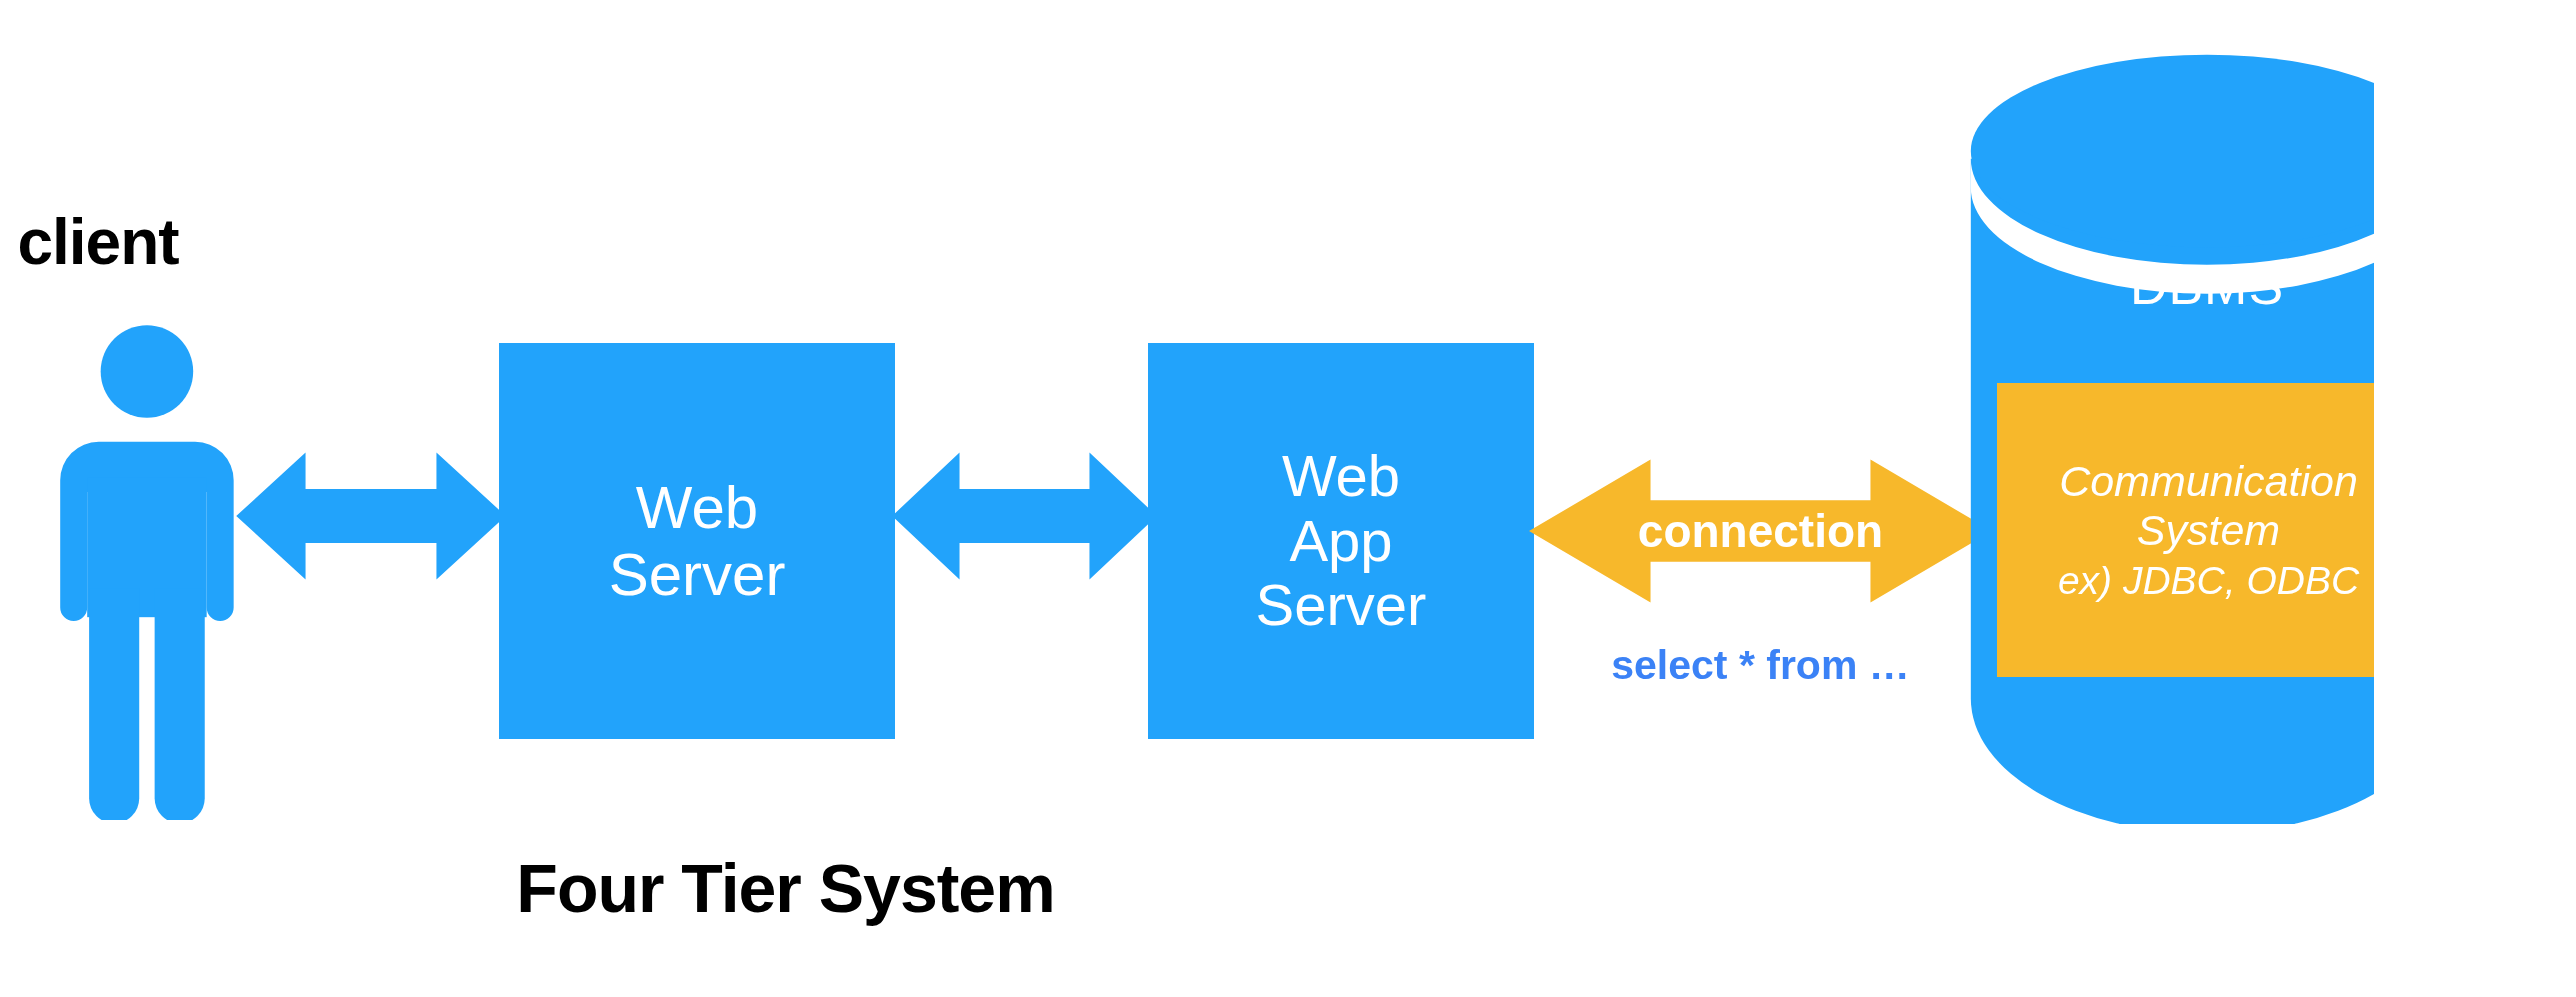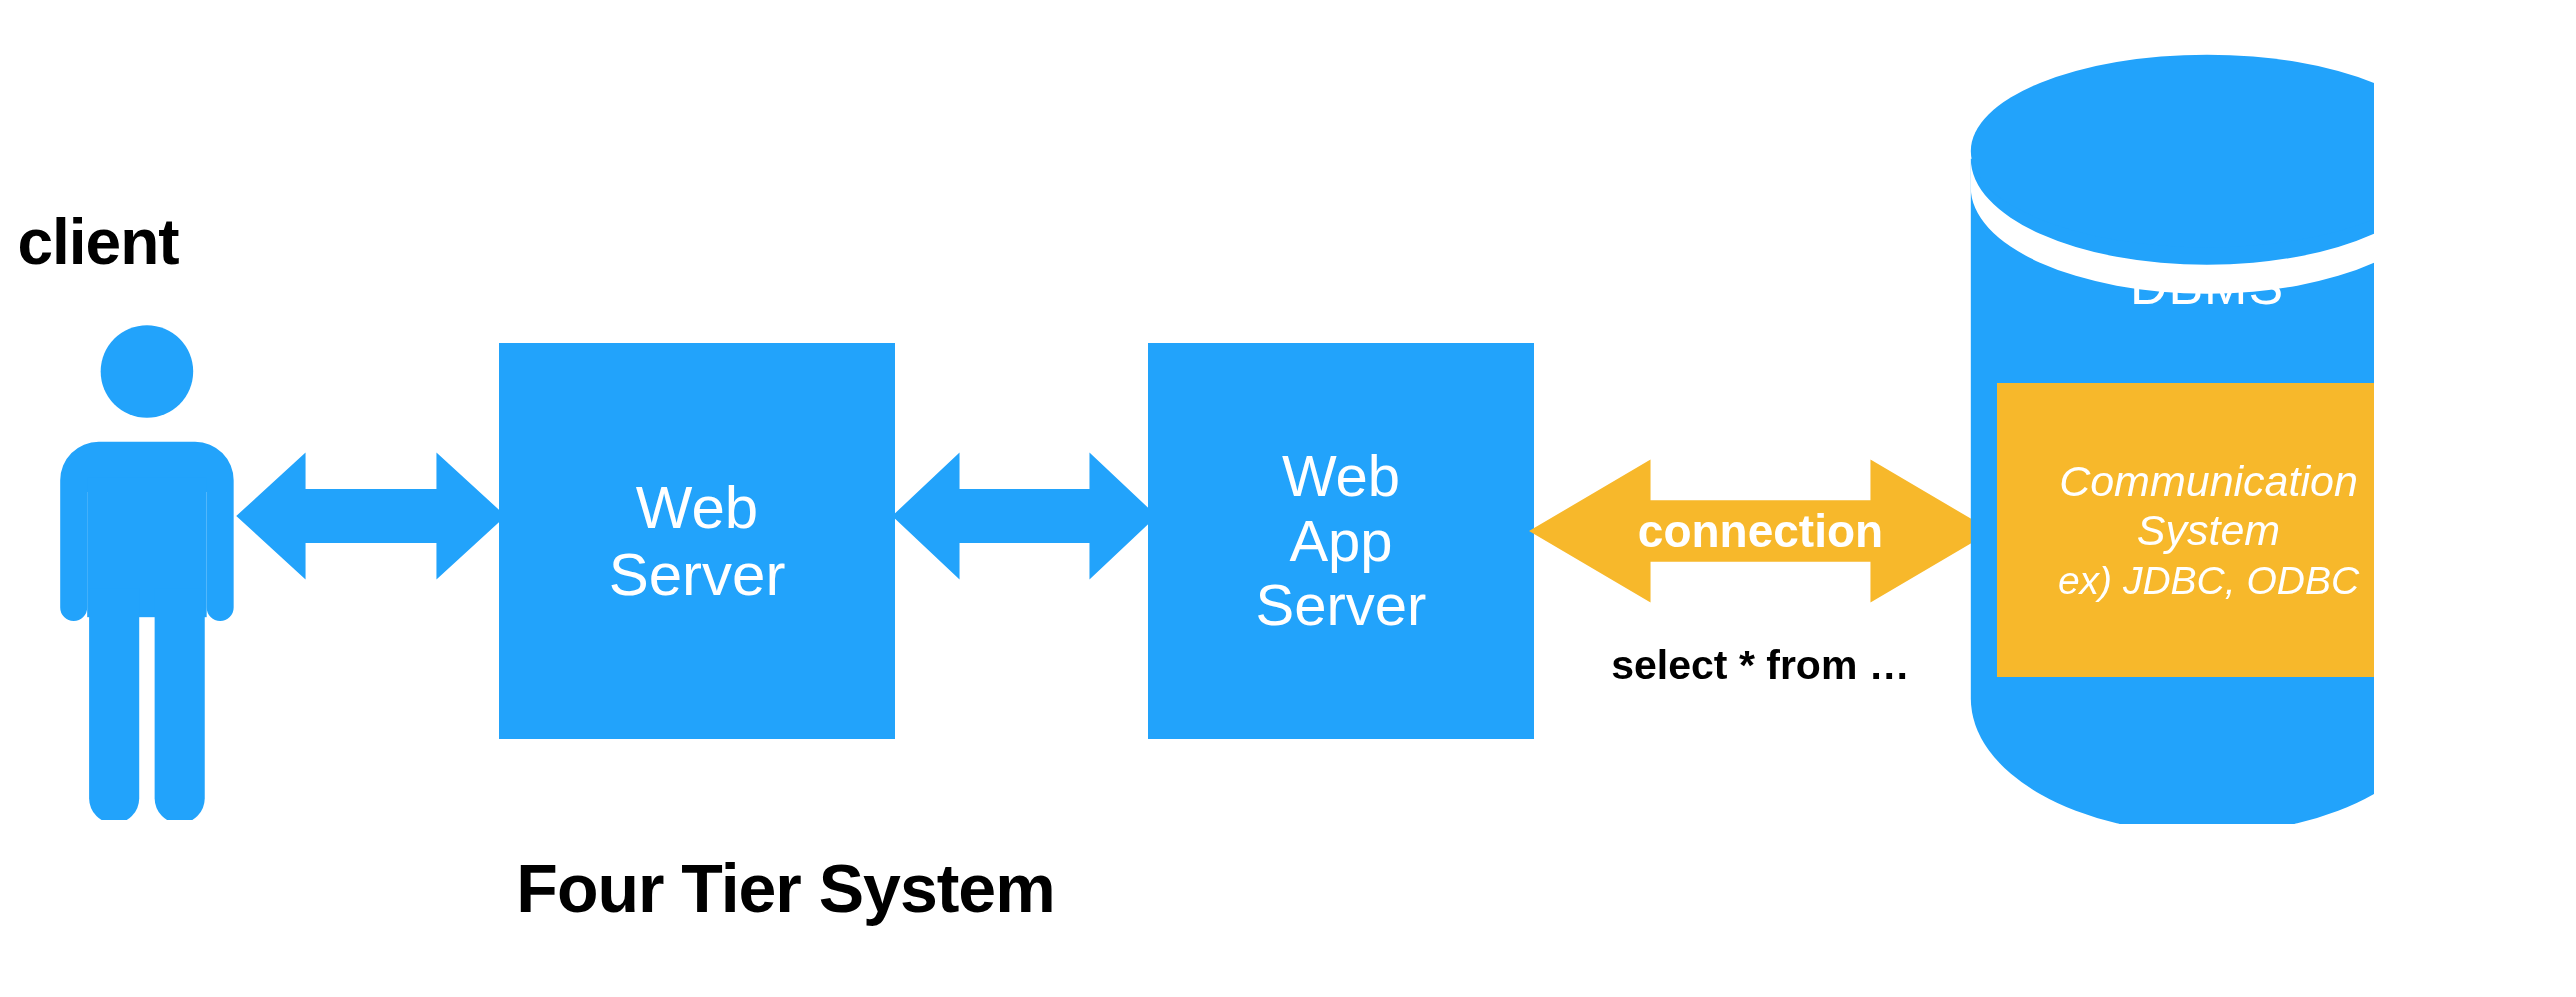--- a/index.html
+++ b/index.html
@@ -109,21 +109,21 @@
     text-align: center;
   }
   #sql-label {
     position: absolute;
     left: 1558px;
     top: 642px;
     width: 405px;
     text-align: center;
     font-size: 41px;
     font-weight: bold;
-    color: #000000;
+    color: #3b82f6;
     white-space: nowrap;
   }
 
   
   #dbms-cylinder {
     position: absolute;
     left: 1966px;
     top: 43px;
     width: 482px;
     height: 781px;

